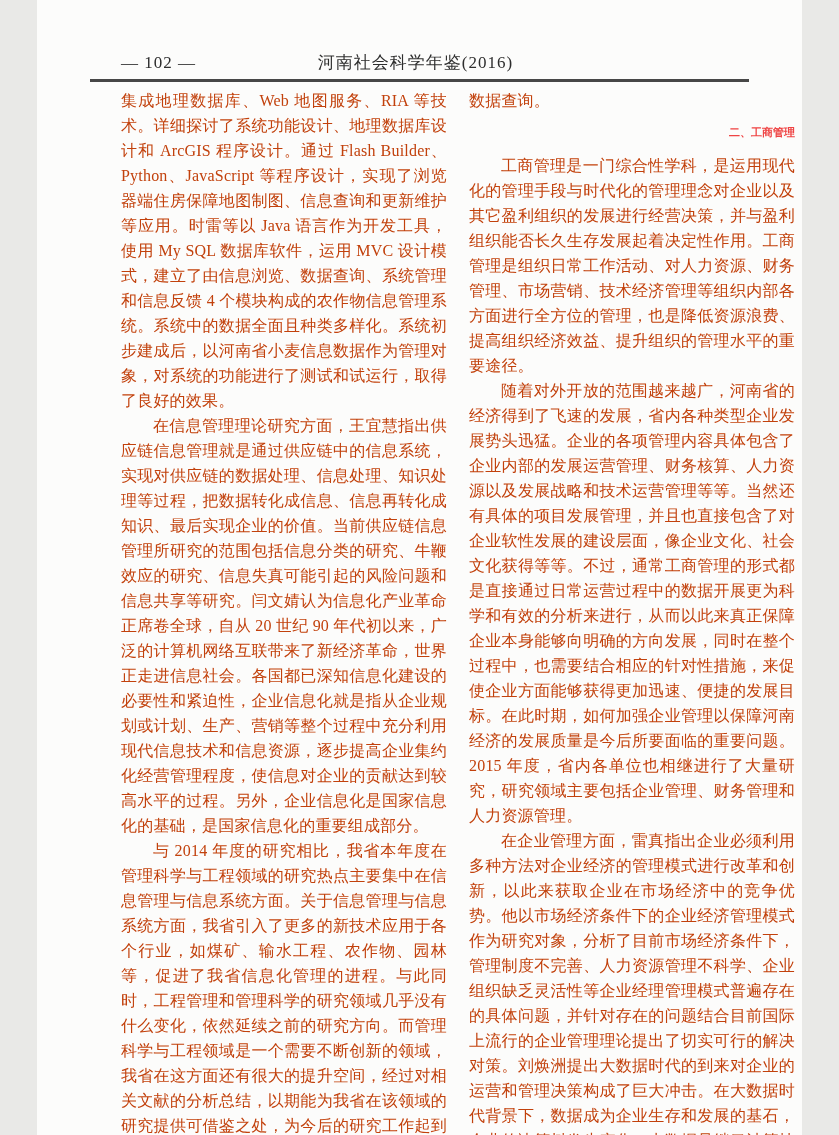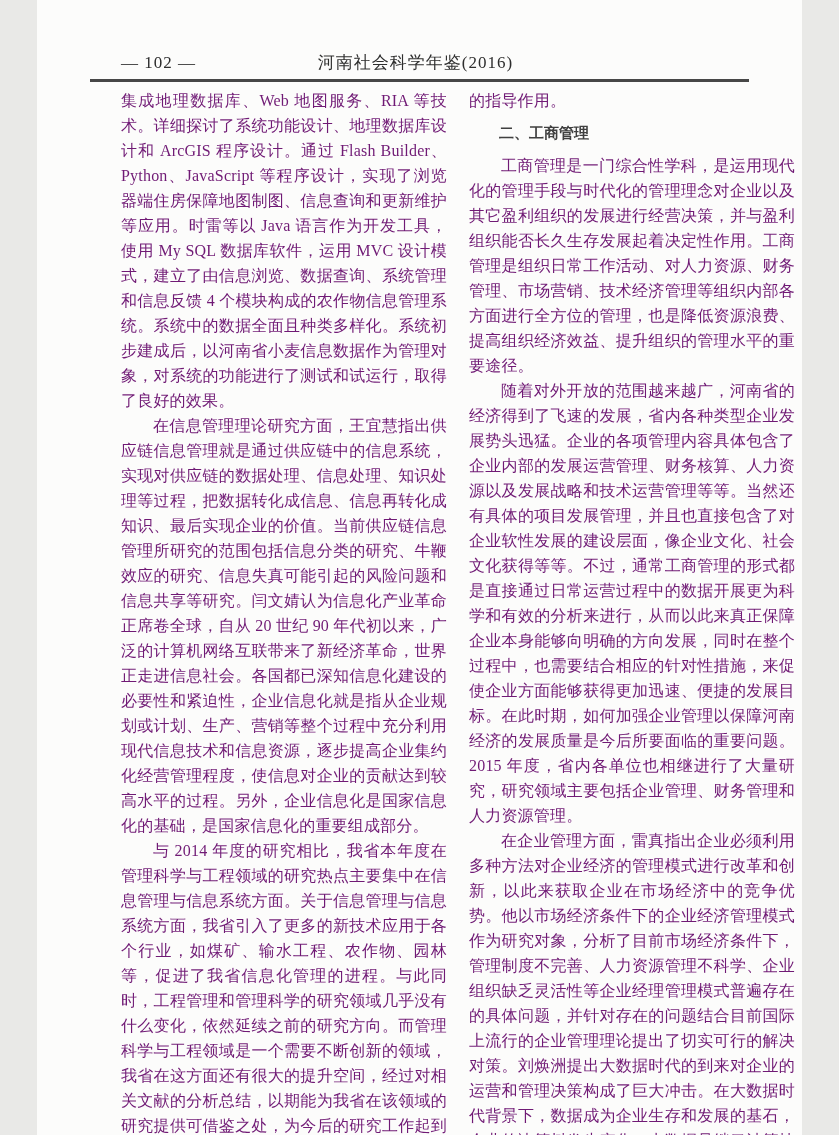--- a/index.html
+++ b/index.html
@@ -63,34 +63,35 @@
   .col {
     width: 326px;
     flex: 0 0 326px;
   }
   .col p {
     margin: 0;
     font-size: 16px;
     line-height: 25px;
     text-align: justify;
     letter-spacing: 0.2px;
-    color: #701a75;
+    color: #c2410c;
   }
   .col p.indent {
     text-indent: 2em;
     font-family: Liberation Serif, serif;
   }
   .section-heading {
     margin: 7px 0 8px 0;
-    font-size: 15px;
+    font-size: 11px;
     line-height: 25px;
     font-weight: 700;
     text-indent: 2em;
     font-family: "Liberation Sans", "DejaVu Sans", sans-serif;
-    color: #404040;
+    color: #ef4444;
+    text-align: right;
   }
 </style>
 </head>
 <body>
 
 <div class="page">
 
   <div class="running-head">
     <span class="folio">— 102 —</span>
     <span class="running-title">河南社会科学年鉴(2016)</span>
@@ -100,21 +101,21 @@
 
   <div class="columns">
 
     <div class="col">
       <p>集成地理数据库、Web 地图服务、RIA 等技术。详细探讨了系统功能设计、地理数据库设计和 ArcGIS 程序设计。通过 Flash Builder、Python、JavaScript 等程序设计，实现了浏览器端住房保障地图制图、信息查询和更新维护等应用。时雷等以 Java 语言作为开发工具，使用 My SQL 数据库软件，运用 MVC 设计模式，建立了由信息浏览、数据查询、系统管理和信息反馈 4 个模块构成的农作物信息管理系统。系统中的数据全面且种类多样化。系统初步建成后，以河南省小麦信息数据作为管理对象，对系统的功能进行了测试和试运行，取得了良好的效果。</p>
       <p class="indent">在信息管理理论研究方面，王宜慧指出供应链信息管理就是通过供应链中的信息系统，实现对供应链的数据处理、信息处理、知识处理等过程，把数据转化成信息、信息再转化成知识、最后实现企业的价值。当前供应链信息管理所研究的范围包括信息分类的研究、牛鞭效应的研究、信息失真可能引起的风险问题和信息共享等研究。闫文婧认为信息化产业革命正席卷全球，自从 20 世纪 90 年代初以来，广泛的计算机网络互联带来了新经济革命，世界正走进信息社会。各国都已深知信息化建设的必要性和紧迫性，企业信息化就是指从企业规划或计划、生产、营销等整个过程中充分利用现代信息技术和信息资源，逐步提高企业集约化经营管理程度，使信息对企业的贡献达到较高水平的过程。另外，企业信息化是国家信息化的基础，是国家信息化的重要组成部分。</p>
       <p class="indent">与 2014 年度的研究相比，我省本年度在管理科学与工程领域的研究热点主要集中在信息管理与信息系统方面。关于信息管理与信息系统方面，我省引入了更多的新技术应用于各个行业，如煤矿、输水工程、农作物、园林等，促进了我省信息化管理的进程。与此同时，工程管理和管理科学的研究领域几乎没有什么变化，依然延续之前的研究方向。而管理科学与工程领域是一个需要不断创新的领域，我省在这方面还有很大的提升空间，经过对相关文献的分析总结，以期能为我省在该领域的研究提供可借鉴之处，为今后的研究工作起到很好</p>
     </div>
 
     <div class="col">
-      <p>的指导作用。</p>
+      <p>数据查询。</p>
       <h3 class="section-heading">二、工商管理</h3>
       <p class="indent">工商管理是一门综合性学科，是运用现代化的管理手段与时代化的管理理念对企业以及其它盈利组织的发展进行经营决策，并与盈利组织能否长久生存发展起着决定性作用。工商管理是组织日常工作活动、对人力资源、财务管理、市场营销、技术经济管理等组织内部各方面进行全方位的管理，也是降低资源浪费、提高组织经济效益、提升组织的管理水平的重要途径。</p>
       <p class="indent">随着对外开放的范围越来越广，河南省的经济得到了飞速的发展，省内各种类型企业发展势头迅猛。企业的各项管理内容具体包含了企业内部的发展运营管理、财务核算、人力资源以及发展战略和技术运营管理等等。当然还有具体的项目发展管理，并且也直接包含了对企业软性发展的建设层面，像企业文化、社会文化获得等等。不过，通常工商管理的形式都是直接通过日常运营过程中的数据开展更为科学和有效的分析来进行，从而以此来真正保障企业本身能够向明确的方向发展，同时在整个过程中，也需要结合相应的针对性措施，来促使企业方面能够获得更加迅速、便捷的发展目标。在此时期，如何加强企业管理以保障河南经济的发展质量是今后所要面临的重要问题。2015 年度，省内各单位也相继进行了大量研究，研究领域主要包括企业管理、财务管理和人力资源管理。</p>
       <p class="indent">在企业管理方面，雷真指出企业必须利用多种方法对企业经济的管理模式进行改革和创新，以此来获取企业在市场经济中的竞争优势。他以市场经济条件下的企业经济管理模式作为研究对象，分析了目前市场经济条件下，管理制度不完善、人力资源管理不科学、企业组织缺乏灵活性等企业经理管理模式普遍存在的具体问题，并针对存在的问题结合目前国际上流行的企业管理理论提出了切实可行的解决对策。刘焕洲提出大数据时代的到来对企业的运营和管理决策构成了巨大冲击。在大数据时代背景下，数据成为企业生存和发展的基石，企业的决策树发生变化，大数据是继云计算技术发展后的又一项技术创新。其收集、存储和分析</p>
     </div>
 
   </div>
 
 </div>
 

